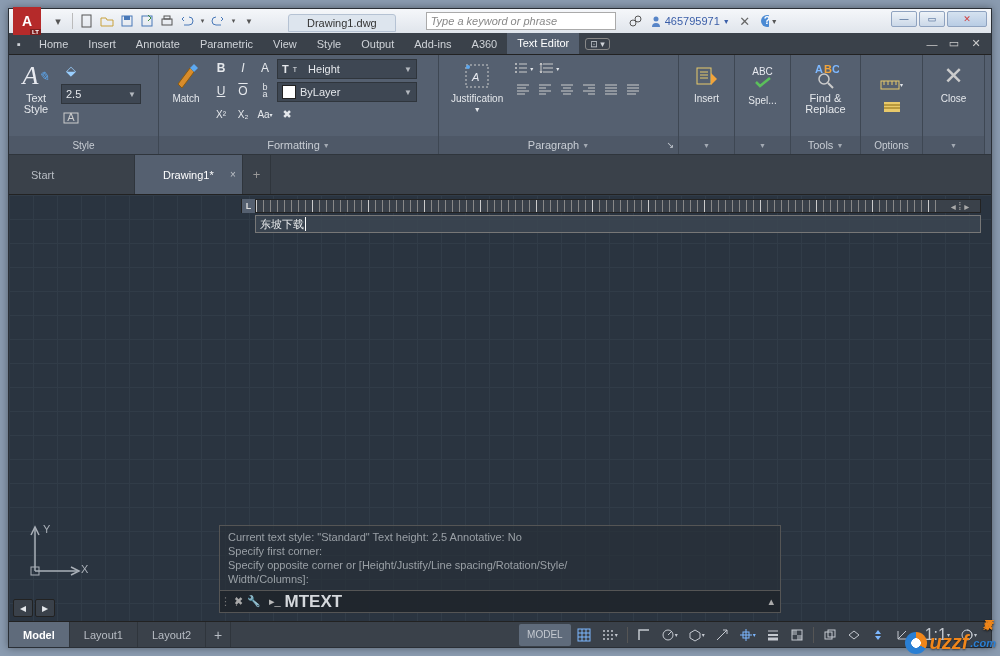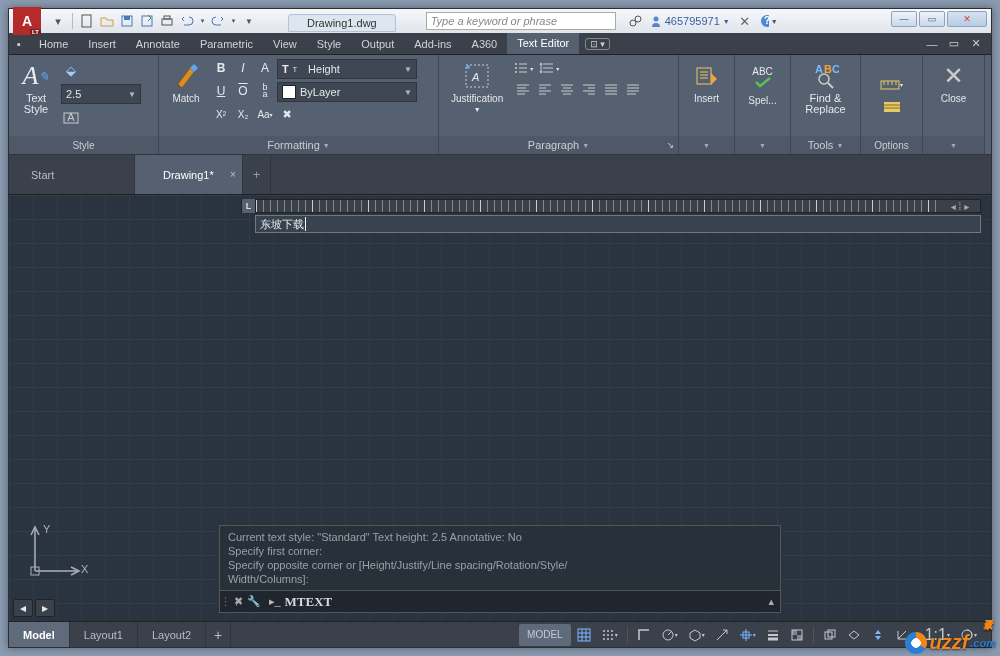--- a/index.html
+++ b/index.html
@@ -53,21 +53,21 @@
 .textbox .cursor{width:1px;height:14px;background:#fff;animation:blink 1s steps(1) infinite;margin-left:1px}
 @keyframes blink{50%{opacity:0}}
 .ucs{position:absolute;left:16px;bottom:40px;width:60px;height:60px;color:#aab0b8;font-size:11px}
 .ucs svg{overflow:visible}
 .cmdwin{position:absolute;left:210px;right:210px;bottom:8px;background:rgba(40,47,55,.7);border:1px solid #555;font-family:Consolas,monospace;font-size:11px;color:#9aa0a6}
 .cmdhist{padding:4px 8px;line-height:14px}
 .cmdline{height:22px;border-top:1px solid #555;display:flex;align-items:center;background:rgba(30,36,43,.85)}
 .cmdline .grip{width:10px;color:#777;text-align:center}
 .cmdline .tools{display:flex;gap:4px;padding:0 4px;color:#aaa}
 .cmdline .arrow{padding:0 4px;color:#bbb}
-.cmdline input{flex:1;background:transparent;border:none;color:#d5d8dc;font-family:Liberation Serif, serif;font-size:13px;font-weight:bold;outline:none}
+.cmdline input{flex:1;background:transparent;border:none;color:#d5d8dc;font-family:Liberation Sans, sans-serif;font-size:17px;font-weight:bold;outline:none}
 .cmdline .caret{padding:0 6px;color:#aaa}
 .bottombar{height:26px;background:#3a414a;display:flex;align-items:stretch;border-top:1px solid #222}
 .layout-tabs{display:flex;align-items:stretch}
 .ltab{padding:0 14px;display:flex;align-items:center;color:#b8bdc4;border-right:1px solid #2f353c;font-size:11px;cursor:pointer}
 .ltab.active{background:#5f6b7b;color:#fff;font-weight:bold}
 .ltab.add{padding:0 8px;font-size:14px}
 .status{margin-left:auto;display:flex;align-items:center;gap:2px;padding-right:10px}
 .st-btn{height:22px;min-width:22px;padding:0 4px;display:flex;align-items:center;justify-content:center;color:#c4c9d0;cursor:pointer;border-radius:2px;position:relative}
 .st-btn.on{color:#7db8ff}
 .st-sep{width:1px;height:16px;background:#555;margin:0 3px;align-self:center}

